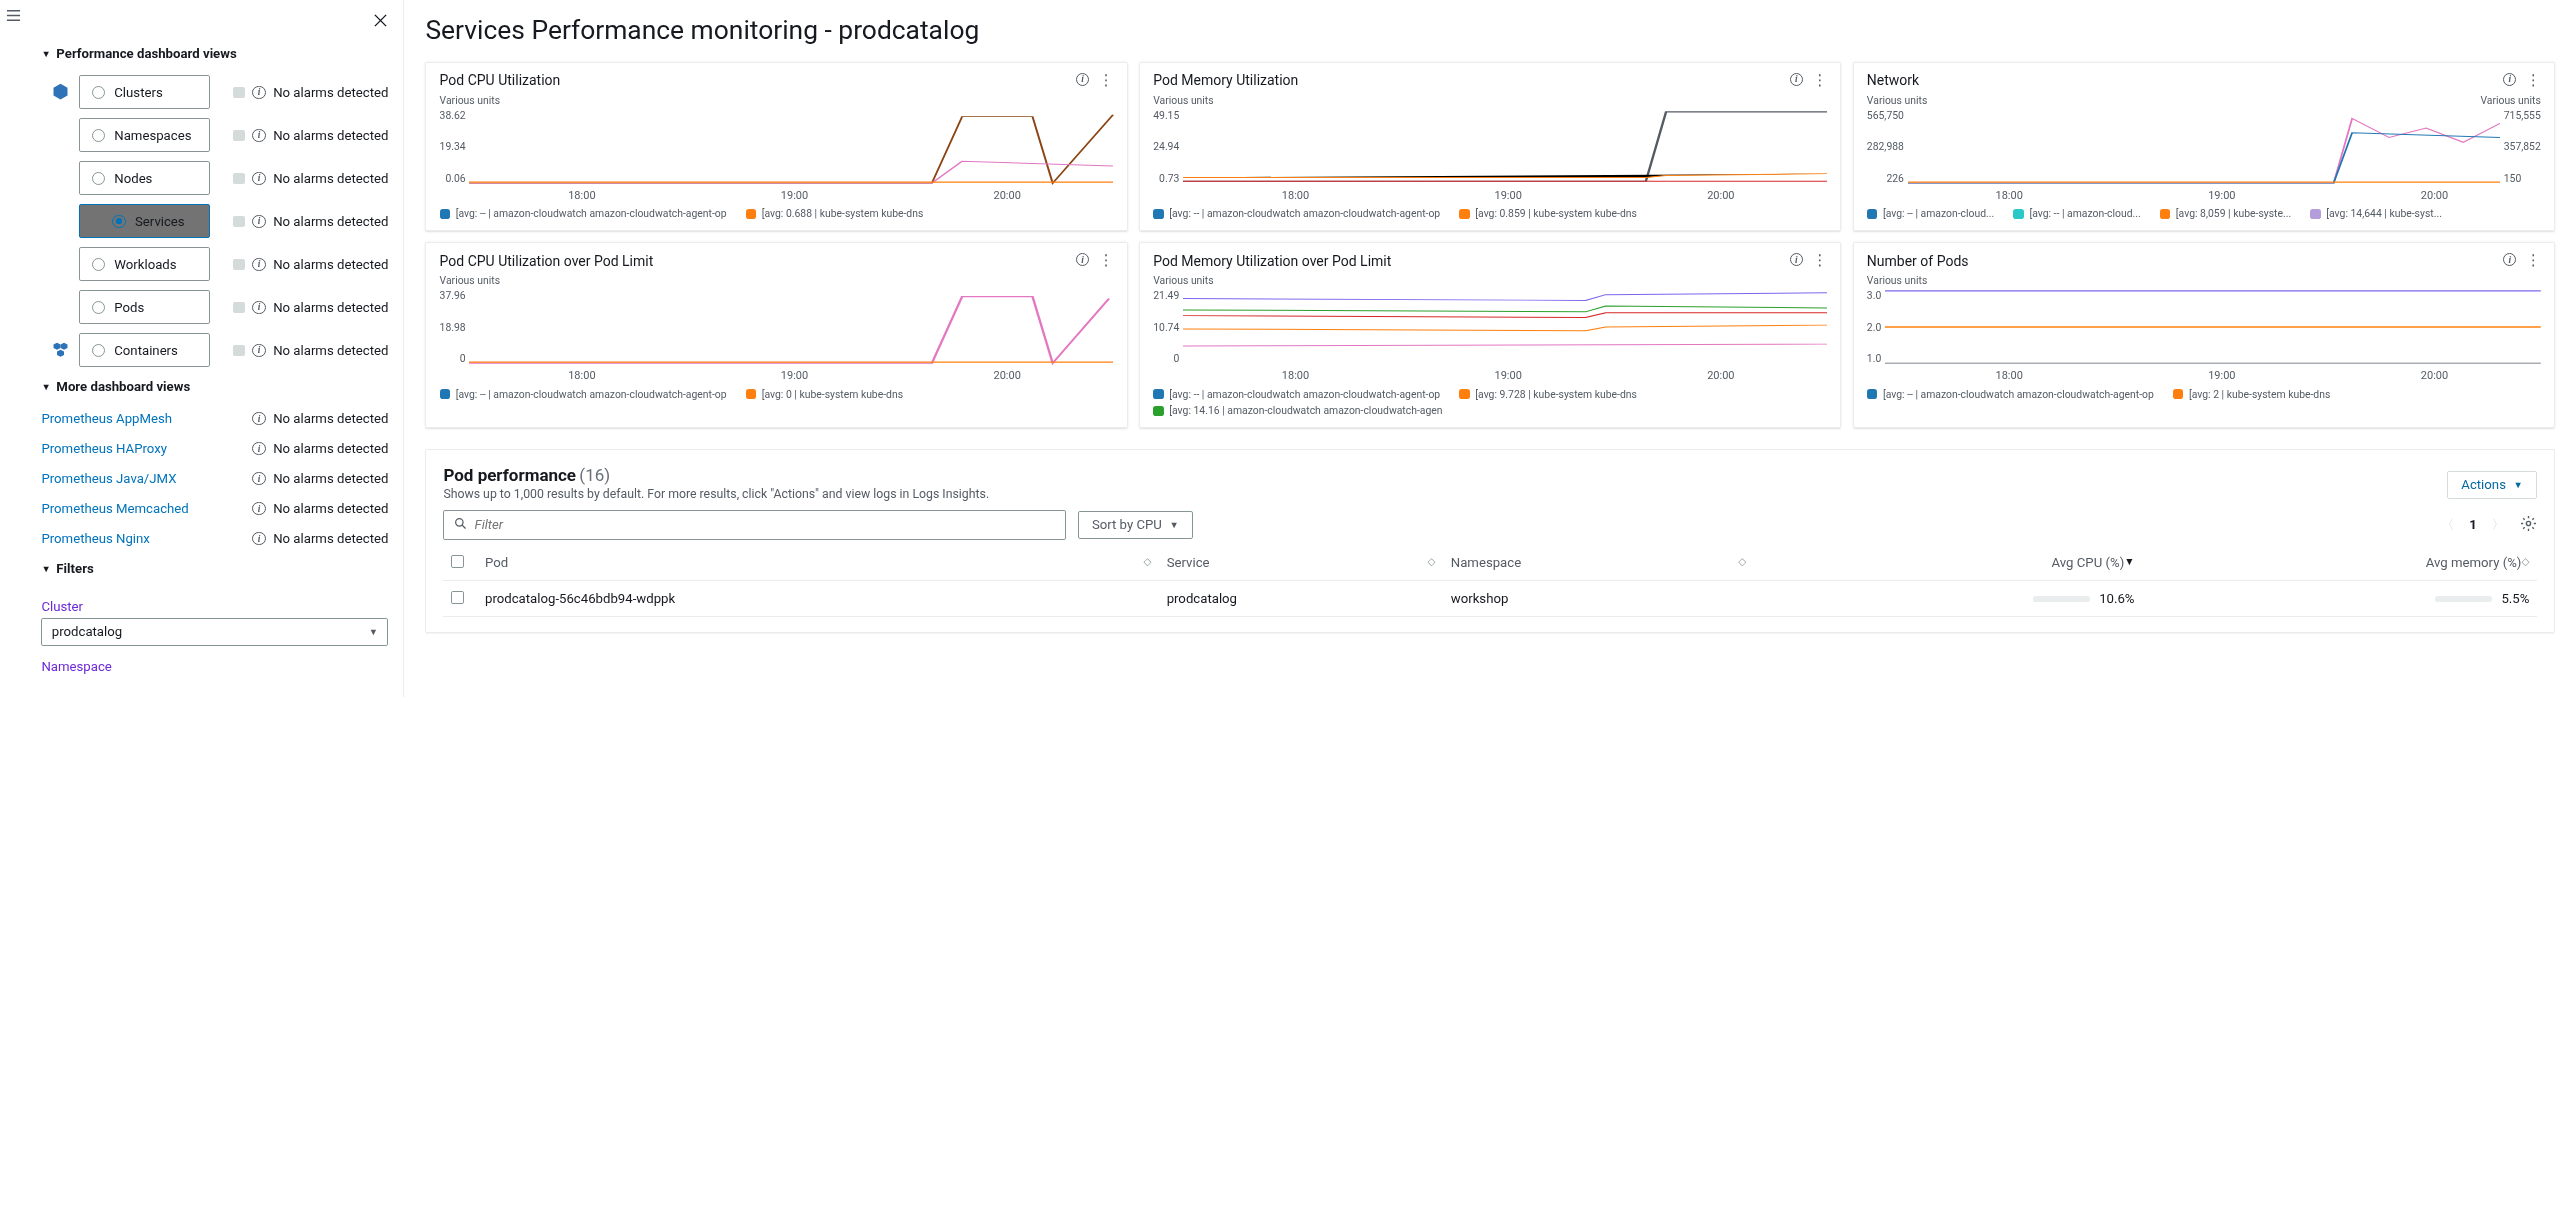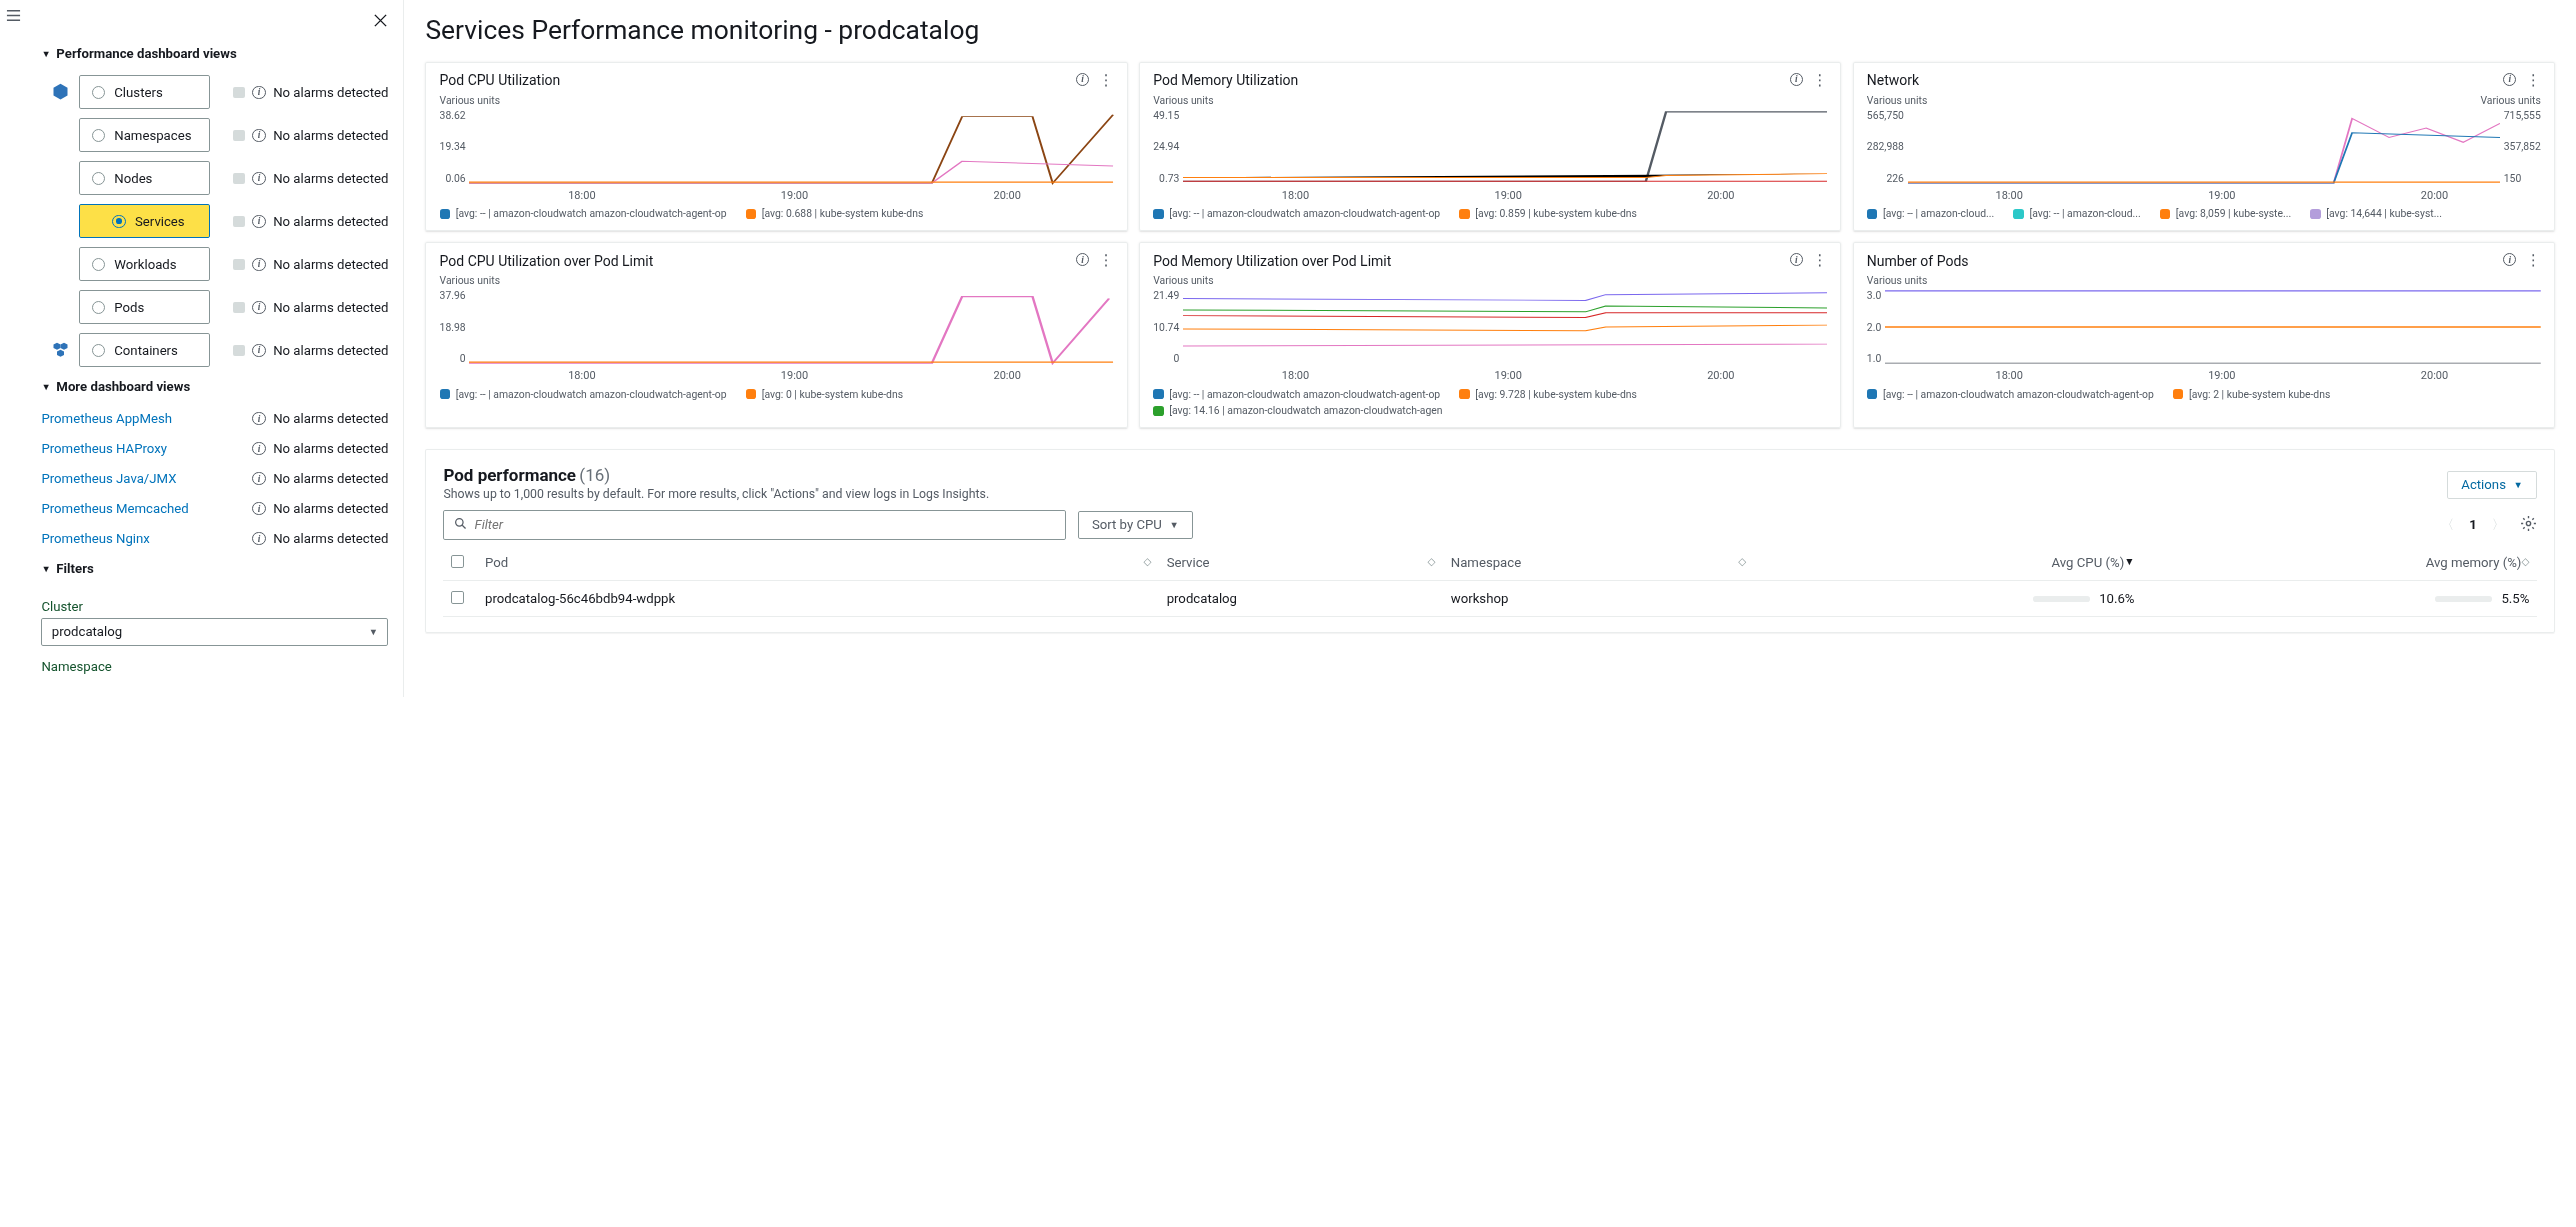--- a/index.html
+++ b/index.html
@@ -8,30 +8,30 @@
 .hamburger svg { width: 15px; height: 15px; }
 .sidebar { width: 378px; border-right: 0.9px solid #eaeded; padding: 9.4px 15px 19px 15px; }
 .sidebar-close { text-align: right; padding: 3.8px 0 7.6px; }
 .sidebar-close svg { width: 15px; height: 15px; cursor: pointer; }
 .section-header { display: flex; align-items: center; gap: 5.7px; font-weight: 700; color: #16191f; padding: 7.6px 0 9.4px; cursor: pointer; }
 .caret { font-size: 9.4px; }
 .tree-row { display: flex; align-items: center; min-height: 43px; }
 .tree-icon { width: 38px; display: flex; justify-content: center; }
 .hex-icon { width: 21px; height: 21px; }
 .radio-pill { width: 131px; border: 0.9px solid #879596; border-radius: 1.9px; padding: 8.5px 11.3px; display: flex; align-items: center; gap: 9.4px; cursor: pointer; background: #fff; }
-.radio-pill.active { border-color: #0073bb; background: #fde047; padding-left: 32px; }
+.radio-pill.active { border-color: #0073bb; background: #737373; padding-left: 32px; }
 .radio-circle { width: 13.2px; height: 13.2px; border: 0.9px solid #879596; border-radius: 50%; display: inline-flex; align-items: center; justify-content: center; }
 .radio-pill.active .radio-circle { border-color: #0073bb; }
 .radio-pill.active .radio-circle::after { content: ""; width: 5.7px; height: 5.7px; background: #0073bb; border-radius: 50%; }
 .alarm-col { display: flex; align-items: center; gap: 7.6px; margin-left: auto; }
 .alarm-box { width: 11.3px; height: 11.3px; background: #d5dbdb; border-radius: 1.9px; }
 .info-icon { width: 13.2px; height: 13.2px; border: 1.4px solid #545b64; border-radius: 50%; display: inline-flex; align-items: center; justify-content: center; font-size: 9.4px; font-weight: 700; color: #545b64; font-style: italic; font-family: Georgia, serif; }
 .more-row { display: flex; align-items: center; justify-content: space-between; min-height: 30px; }
 .link { color: #0073bb; cursor: pointer; }
-.filters-label { font-weight: 400; color: #14532d; margin: 13.2px 0 3.8px; }
+.filters-label { font-weight: 400; color: #6d28d9; margin: 13.2px 0 3.8px; }
 .select { border: 0.9px solid #879596; border-radius: 1.9px; padding: 5.7px 9.4px; display: flex; justify-content: space-between; align-items: center; cursor: pointer; background: #fff; }
 .select .sel-caret { font-size: 9.4px; color: #545b64; }
 
 .main { flex: 1; padding: 15px 21px; overflow: auto; }
 h1 { font-size: 26.4px; font-weight: 400; margin-bottom: 17px; }
 .charts { display: grid; grid-template-columns: repeat(3, 1fr); gap: 11.3px; margin-bottom: 21px; }
 .card { border: 0.9px solid #eaeded; border-radius: 1.9px; box-shadow: 0 0.9px 0.9px rgba(0,0,0,.05), 0 0.9px 2.8px rgba(0,0,0,.08); padding: 9.4px 13.2px 9.4px; }
 .card-head { display: flex; align-items: center; gap: 9.4px; margin-bottom: 5.7px; }
 .card-title { font-size: 14px; font-weight: 400; flex: 1; }
 .card-icons { display: flex; gap: 9.4px; color: #545b64; }

